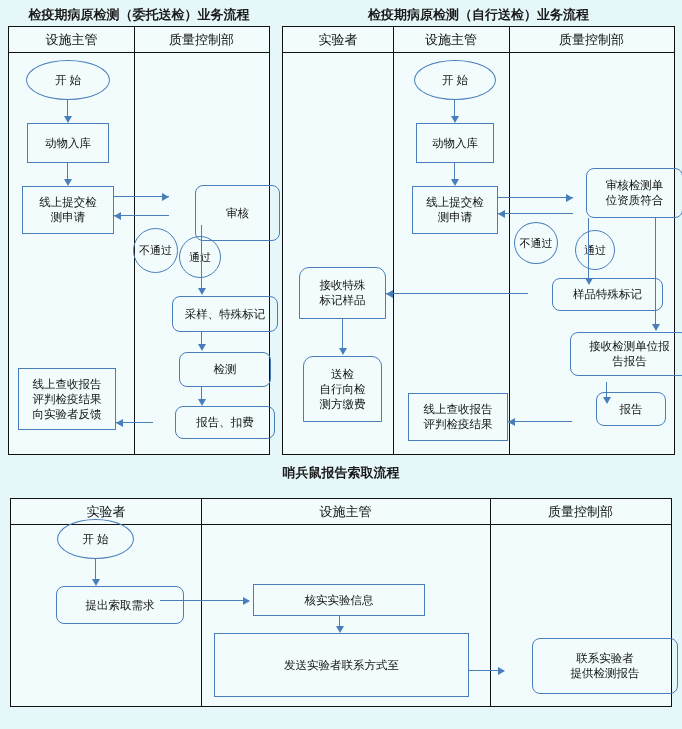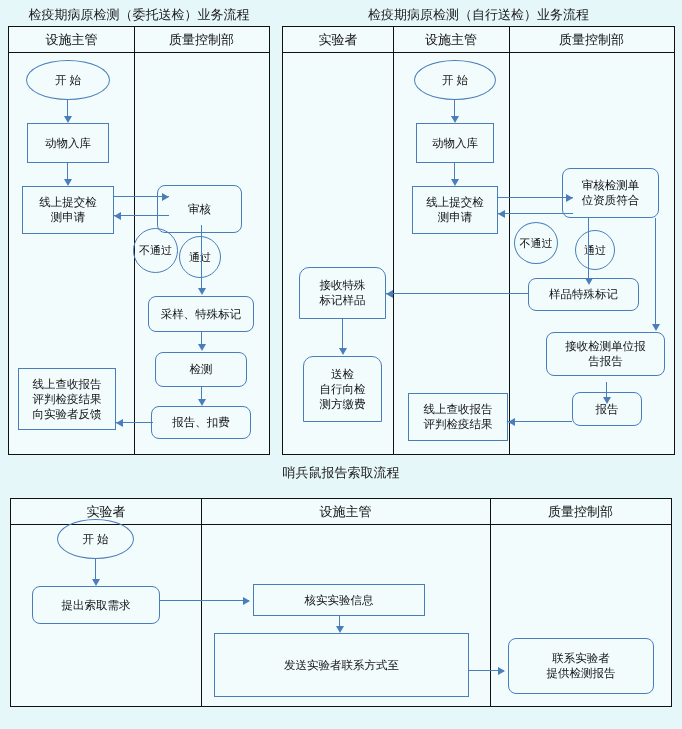--- a/index.html
+++ b/index.html
@@ -18,21 +18,21 @@
     position: relative;
     width: 682px;
     height: 729px;
   }
   .chart {
     position: absolute;
   }
   .chart-title {
     position: absolute;
     font-size: 13px;
-    font-weight: normal;
+    font-weight: bold;
     color: #1a1a1a;
     white-space: nowrap;
     text-align: center;
     letter-spacing: 0px;
   }
   .lanes {
     position: absolute;
     border: 1.6px solid #111;
     background: #f2fcfd;
     box-sizing: border-box;
@@ -69,20 +69,21 @@
     text-align: center;
     background: transparent;
   }
   .node .ln { display:block; white-space: nowrap; }
   .rect {
     border: 1.2px solid #4a7ebb;
   }
   .round {
     border: 1.2px solid #4a7ebb;
     border-radius: 8px;
+    margin-left: 24px;
   }
   .ellipse {
     border: 1.2px solid #4a7ebb;
     border-radius: 50%;
   }
   .doc {
     border: 1.2px solid #4a7ebb;
     border-radius: 10px 10px 0 0;
   }
   .circ-label {
@@ -158,21 +159,21 @@
       <span class="ln">线上提交检</span>
       <span class="ln">测申请</span>
     </div>
 
     <div class="ln-h" style="left:114px; top:196px; width:55px;"></div>
     <div class="arrow ar-right" style="left:162px; top:192.5px;"></div>
 
     <div class="ln-h" style="left:114px; top:215px; width:55px;"></div>
     <div class="arrow ar-left" style="left:114px; top:211.5px;"></div>
 
-    <div class="node round" style="left:157px; top:185px; width:85px; height:48px;border-radius:8px;">
+    <div class="node round" style="left:171px; top:185px; width:85px; height:56px;border-radius:8px;">
       <span class="ln">审核</span>
     </div>
 
     <div class="circ-label" style="left:133px; top:228px; width:45px; height:45px;">
       <span>不通过</span>
     </div>
     <div class="circ-label" style="left:179px; top:236px; width:42px; height:42px;">
       <span>通过</span>
     </div>
 

